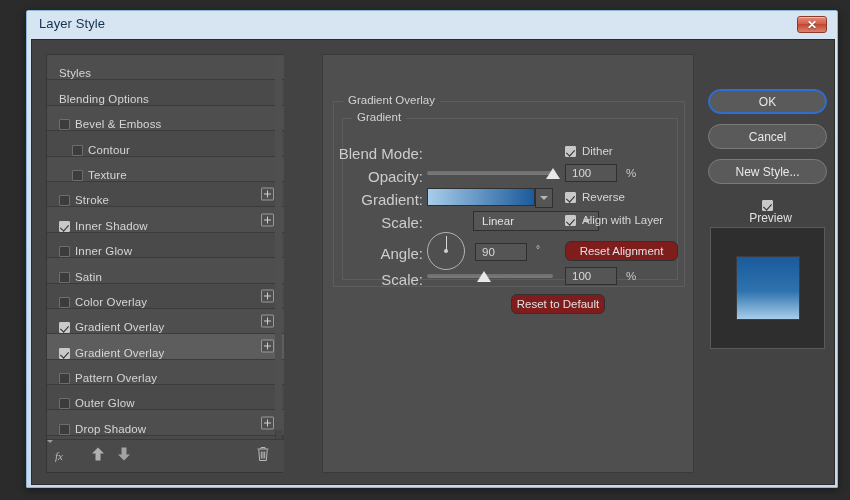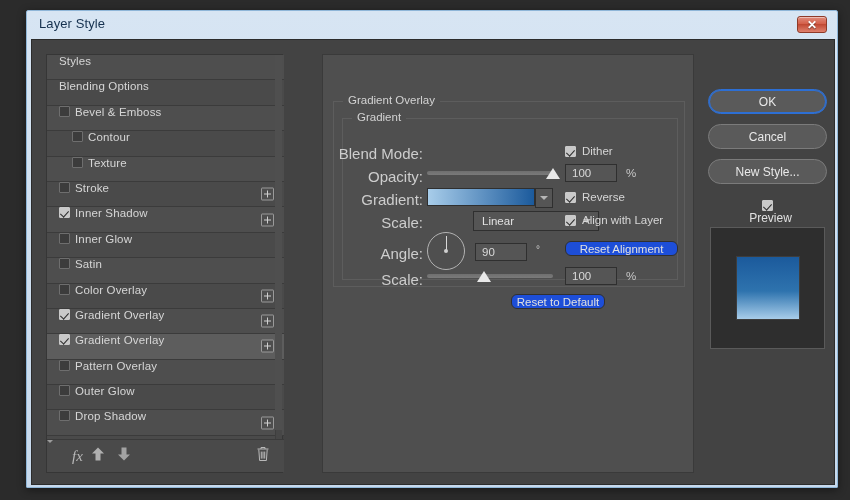--- a/index.html
+++ b/index.html
@@ -57,21 +57,21 @@
     border: 1px solid #363636;
   }
   #styles-list {
     position: absolute; left: 0; top: 0; width: 237px; height: 385px;
     overflow: hidden;
   }
   .srow {
     position: relative; height: 25.4px;
     border-bottom: 1px solid #3b3b3b;
     background: #4e4e4e;
-    display: flex; align-items: flex-start;
+    display: flex; align-items: flex-end;
     cursor: pointer;
   }
   .srow.alt { background: #4a4a4a; }
   .srow.selected { background: #5d5d5d; }
   .srow .lbl {
     font-size: 11.5px; color: #d6d6d6; letter-spacing: .15px;
     white-space: nowrap;
   }
   .srow.plain .lbl { margin-left: 12px; }
   .srow.cb .lbl { margin-left: 5px; }
@@ -114,21 +114,21 @@
   }
 
   #styles-toolbar {
     position: absolute; left: 0; bottom: 0; width: 237px; height: 33px;
     background: #4a4a4a; border-top: 1px solid #3a3a3a;
   }
   .tb-ico {
     position: absolute; top: 50%; transform: translateY(-50%);
     color: #b9b9b9; cursor: pointer; user-select: none;
   }
-  #fx-ico { left: 25px; font-size: 15px; font-style: italic;
+  #fx-ico { left: 8px; font-size: 11px; font-style: italic;
             font-family: "Liberation Serif", serif; }
   #fx-caret { left: 27px; top: 21px; transform: none;
               width: 0; height: 0;
               border-left: 3px solid transparent;
               border-right: 3px solid transparent;
               border-top: 3px solid #9c9c9c; }
   #up-ico { left: 44px; }
   #dn-ico { left: 70px; }
   #trash-ico { right: 14px; }
 
@@ -224,22 +224,22 @@
     width: 1px; height: 16px; background: #d8d8d8;
     margin-left: -0.5px;
   }
   #angle-dial .hub {
     position: absolute; left: 50%; top: 50%;
     width: 4px; height: 4px; border-radius: 50%;
     background: #d0d0d0; margin: -2px 0 0 -2px;
   }
 
   .pbtn {
-    position: absolute; height: 15px;
-    background: #1d4ed8; border: 1px solid #303030;
+    position: absolute; height: 20px;
+    background: #7f1d1d; border: 1px solid #303030;
     border-radius: 6px;
     font-size: 11.5px; color: #e0e0e0;
     display: flex; align-items: center; justify-content: center;
     cursor: pointer;
   }
 
   .rcbx-row {
     position: absolute; display: flex; align-items: center; cursor: pointer;
   }
   .rcbx-row .lbl { font-size: 11.5px; color: #d6d6d6; margin-left: 6px; white-space: nowrap; }

